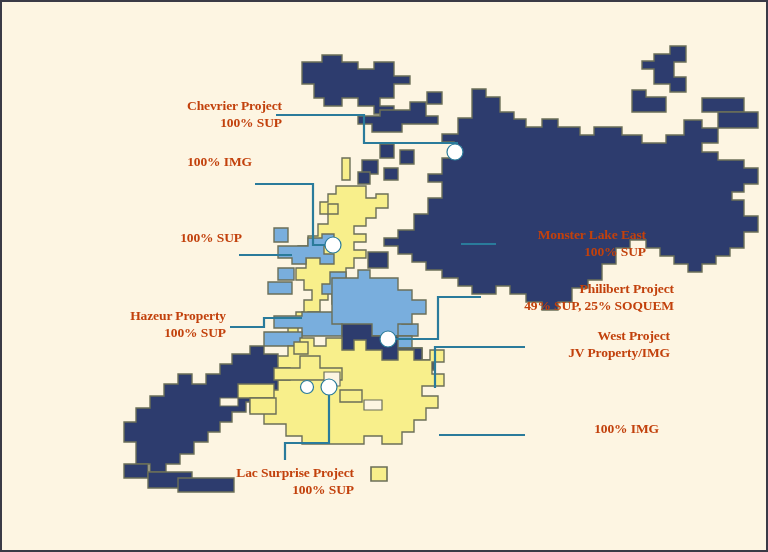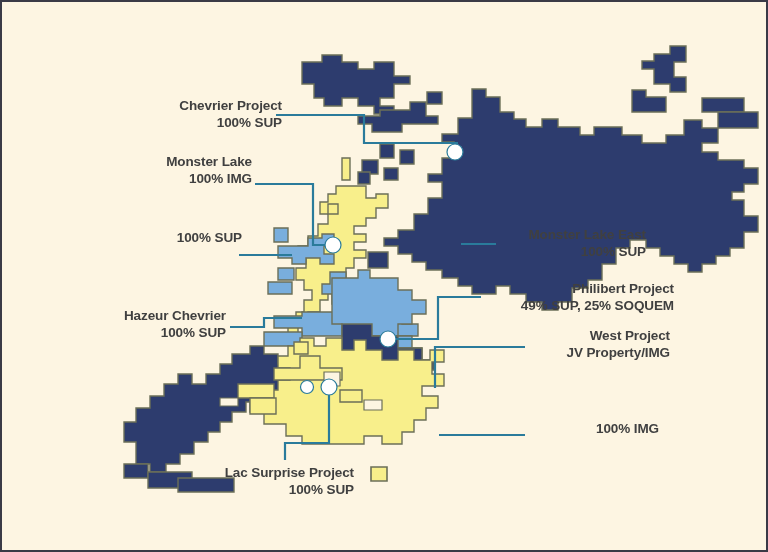--- a/index.html
+++ b/index.html
@@ -19,22 +19,22 @@
   }
   #map-svg {
     position: absolute;
     left: 0;
     top: 0;
     width: 768px;
     height: 552px;
   }
   .label {
     position: absolute;
-    color: #404040;
-    font-family: Liberation Sans, sans-serif;
+    color: #c2410c;
+    font-family: Liberation Serif, serif;
     font-weight: bold;
     font-size: 13.5px;
     line-height: 17px;
     letter-spacing: -0.1px;
     white-space: nowrap;
   }
   .label .ln { display: block; }
   .label.align-right { text-align: right; }
   .label.align-center{ text-align: right; }
 </style>
@@ -193,30 +193,29 @@
     </g>
 
   </svg>
 
   <div class="label align-right" style="left:150px; top:95px; width:130px;">
     <span class="ln">Chevrier Project</span>
     <span class="ln">100% SUP</span>
   </div>
 
   <div class="label align-right" style="left:130px; top:151px; width:120px;">
-    <span class="ln">Monster Lake</span>
     <span class="ln">100% IMG</span>
   </div>
 
   <div class="label align-right" style="left:92px; top:227px; width:148px;">
     <span class="ln">100% SUP</span>
   </div>
 
   <div class="label align-right" style="left:90px; top:305px; width:134px;">
-    <span class="ln">Hazeur Chevrier</span>
+    <span class="ln">Hazeur Property</span>
     <span class="ln">100% SUP</span>
   </div>
 
   <div class="label align-center" style="left:202px; top:462px; width:150px;">
     <span class="ln">Lac Surprise Project</span>
     <span class="ln">100% SUP</span>
   </div>
 
   <div class="label align-center" style="left:494px; top:224px; width:150px;">
     <span class="ln">Monster Lake East</span>

